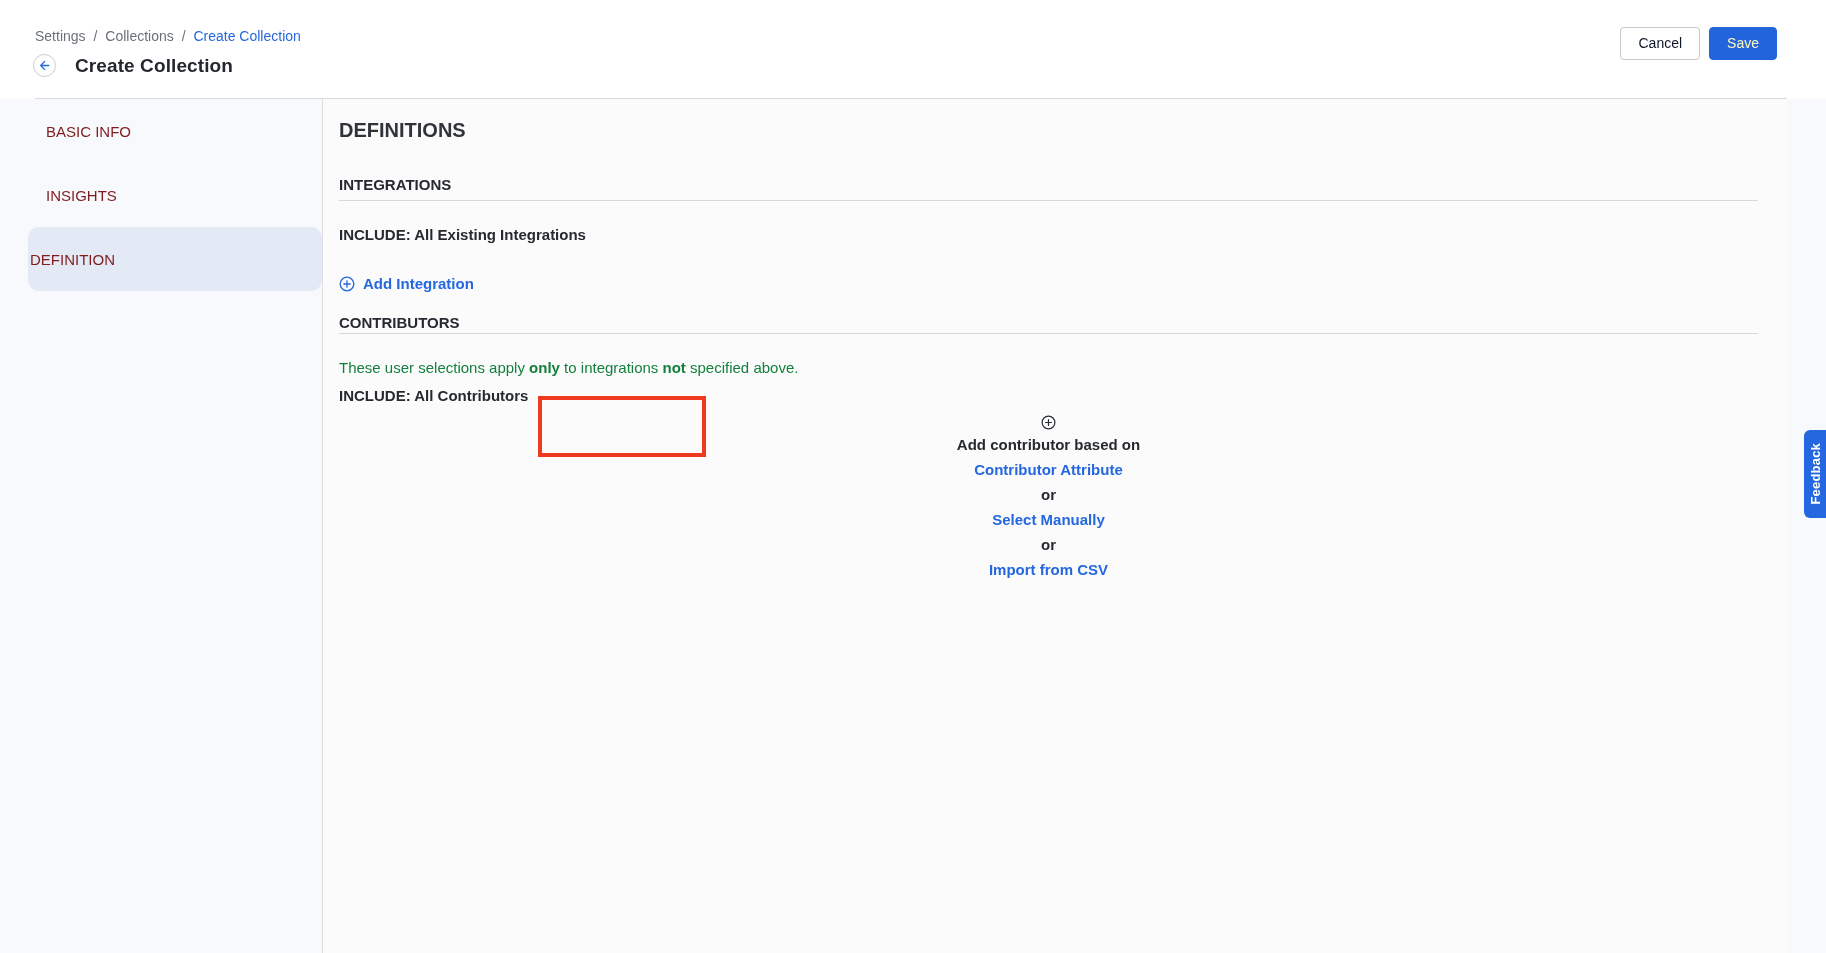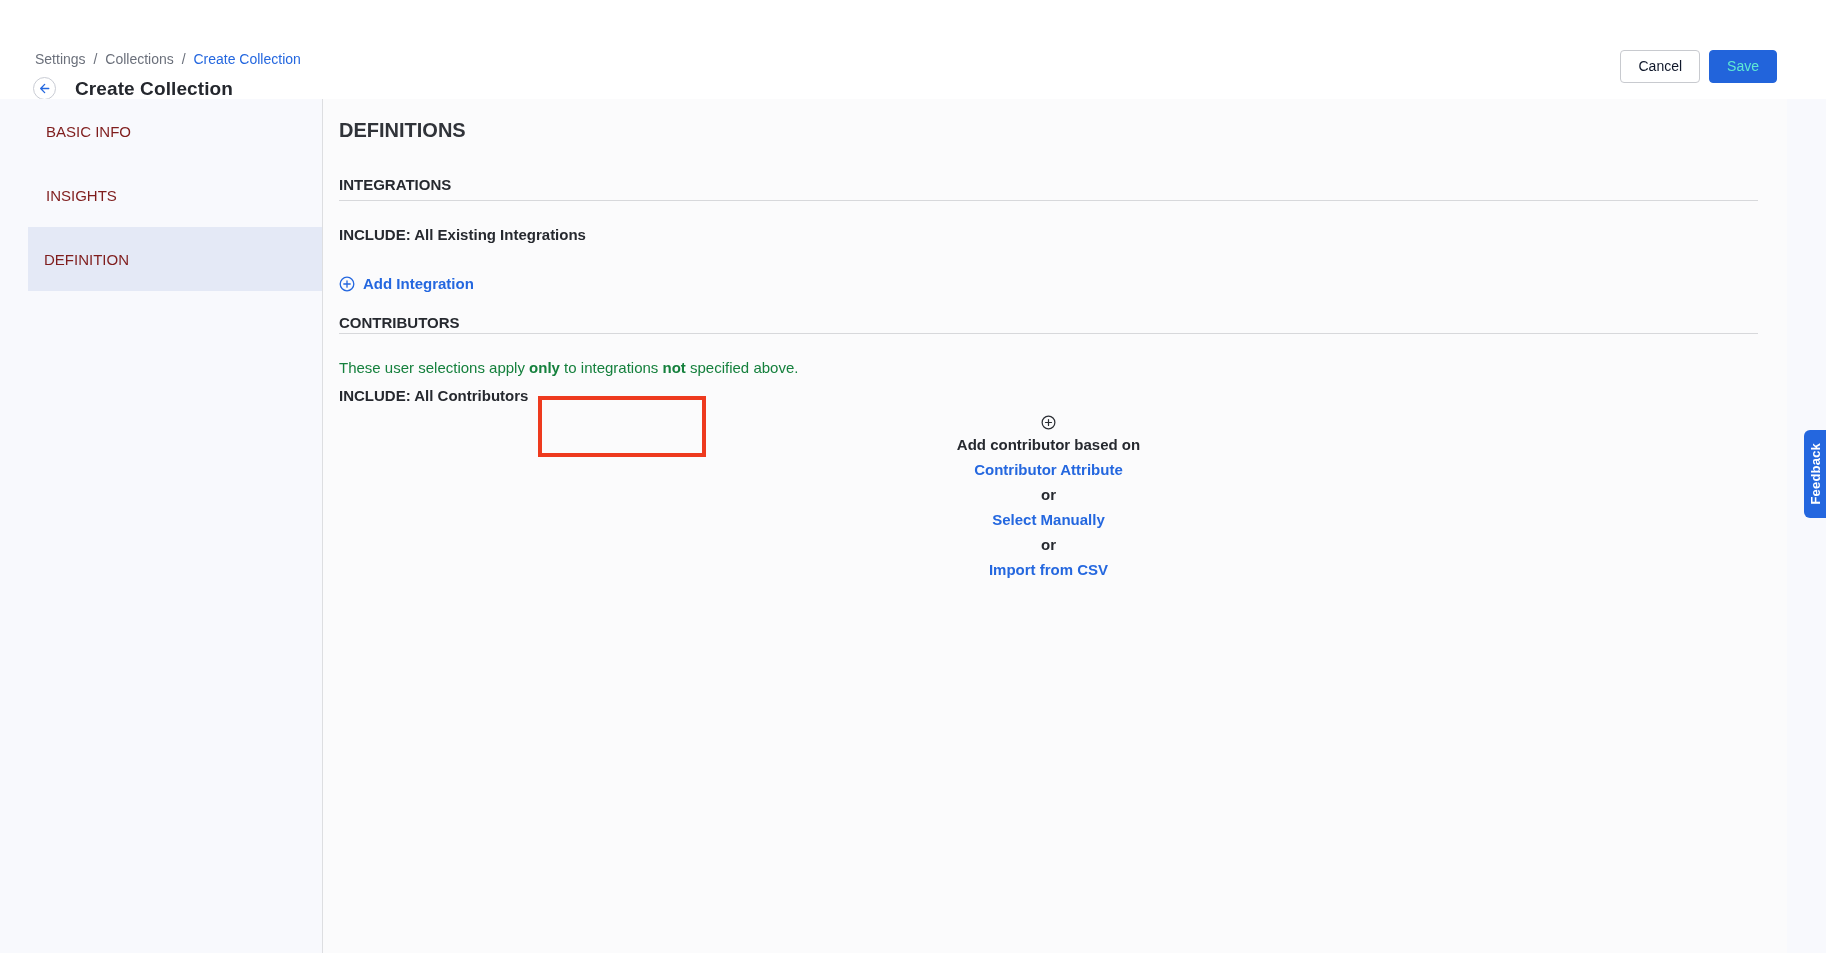--- a/index.html
+++ b/index.html
@@ -5,42 +5,42 @@
   * { margin:0; padding:0; box-sizing:border-box; }
   html,body { background:#fff; }
   body {
     font-family:"Liberation Sans","DejaVu Sans",sans-serif;
     color:#26292F;
     width:1826px; height:953px;
   }
   .page { position:relative; width:1826px; height:953px; background:#fff; overflow:hidden; }
 
   
-  .header { position:absolute; top:0; left:0; width:1826px; height:99px; background:#fff;margin-top:23px; }
+  .header { position:absolute; top:0; left:0; width:1826px; height:99px; background:#fff; }
   .header-divider { position:absolute; top:98px; left:35px; width:1752px; height:1px; background:#D8DADE; }
   .breadcrumb { position:absolute; top:27px; left:35px; font-size:14px; line-height:18px; color:#6B707B; }
   .breadcrumb .sep { margin:0 4px; color:#6B707B; }
   .breadcrumb .crumb { color:#6B707B; text-decoration:none; cursor:pointer; }
   .breadcrumb .current { color:#2467DF; cursor:pointer; }
   .title-row { position:absolute; top:54px; left:33px; display:flex; align-items:center; gap:19px; }
   .back-btn { width:23px; height:23px; border-radius:50%; border:1px solid #C9CCD4; background:#fff;
               display:flex; align-items:center; justify-content:center; cursor:pointer; padding:0; }
   .page-title { font-size:19px; font-weight:700; color:#24272D; letter-spacing:0.1px; }
   .hdr-actions { position:absolute; top:27px; right:49px; display:flex; gap:9px; }
   .btn { height:33px; border-radius:4px; font-size:14px; padding:0 17px;
          font-family:inherit; cursor:pointer; line-height:31px; }
   .btn-cancel { background:#fff; border:1px solid #C8CACF; color:#0f172a; }
-  .btn-save { background:#2264DB; border:1px solid #2264DB; color:#5eead4; }
+  .btn-save { background:#2264DB; border:1px solid #2264DB; color:#fef9c3; }
 
   
   .body-row { position:absolute; top:99px; left:0; right:0; bottom:0; display:flex; }
   .sidebar { width:322px; background:#F8F9FD; }
   .nav-item { height:64px; display:flex; align-items:center; padding-left:46px;
               font-size:15px; color:#7f1d1d; cursor:pointer; }
-  .nav-item.active { margin-left:28px; padding-left:16px; background:#E4E9F6; }
+  .nav-item.active { margin-left:28px; padding-left:2px; background:#E4E9F6;border-radius:11px; }
   .v-divider { width:1px; background:#DDDEE1; }
   .main { flex:0 0 1464px; background:#FBFBFC; padding-left:16px; }
   .right-strip { flex:1; background:#F8F9FD; }
 
   
   .main h2 { margin:18px 0 0; font-size:20px; line-height:26px; font-weight:700; color:#303339; }
   .section { width:1419px; }
   .section-heading { font-size:15px; line-height:16px; font-weight:700; color:#26292F;
                      border-bottom:1px solid #D7D8DB; }
   .sh-integrations { margin-top:34px; padding-bottom:7px; }

